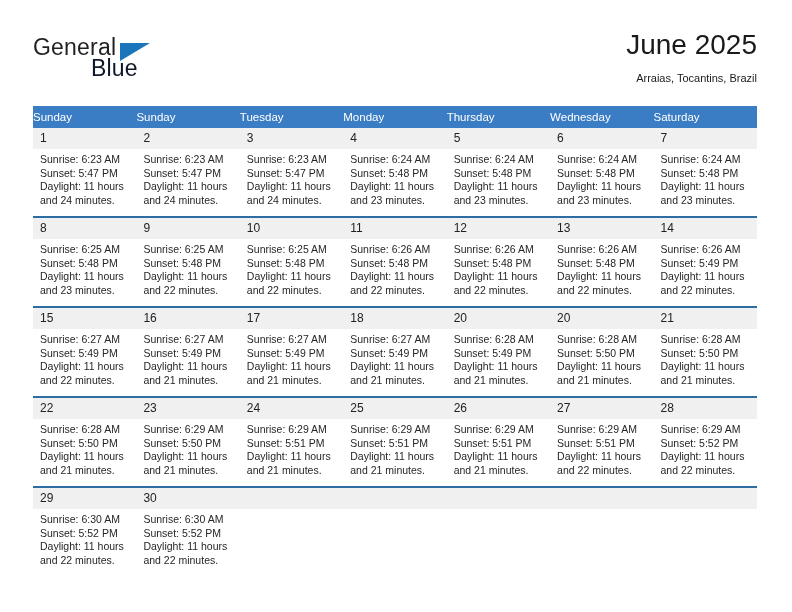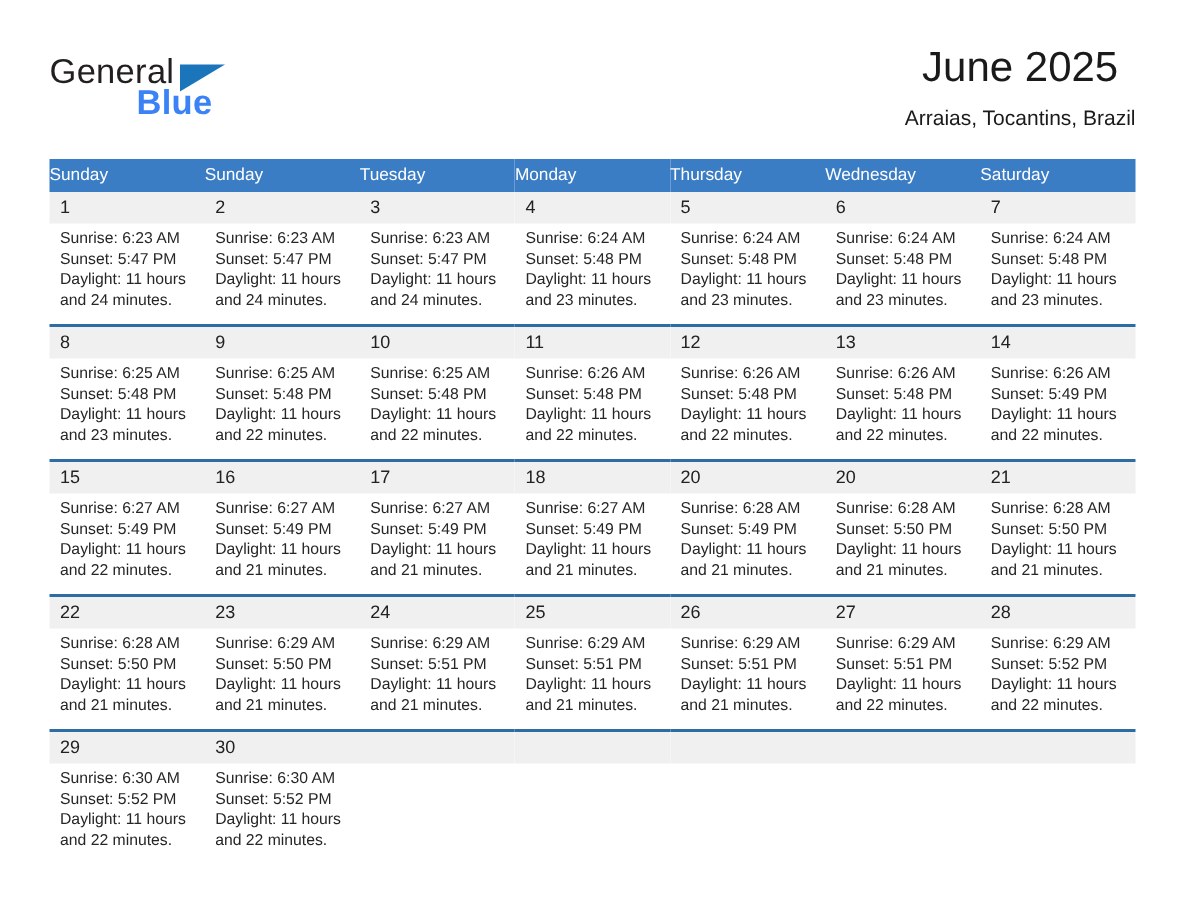--- a/index.html
+++ b/index.html
@@ -43,23 +43,22 @@
     letter-spacing: 0.2px;
     color: #231f20;
     line-height: 26px;
   }
   .logo-blue {
     position: absolute;
     left: 58px;
     top: 21px;
     font-size: 23px;
     letter-spacing: 0.2px;
-    color: #3b82f6;
+    color: #0f172a;
     line-height: 26px;
-    font-weight: bold;
   }
   .logo-triangle {
     position: absolute;
     left: 87px;
     top: 9px;
     width: 0;
     height: 0;
     border-top: 18px solid #1b75bb;
     border-right: 30px solid transparent;
   }
@@ -72,21 +71,21 @@
   }
   .cal-title {
     font-size: 28px;
     font-weight: normal;
     color: #1a1a1a;
     line-height: 34px;
     white-space: nowrap;
     text-align: center;
   }
   .cal-subtitle {
-    font-size: 14px;
+    font-size: 11px;
     font-weight: normal;
     color: #1a1a1a;
     line-height: 22px;
     margin-top: 5px;
     white-space: nowrap;
   }
 
   
   .calendar {
     position: absolute;

